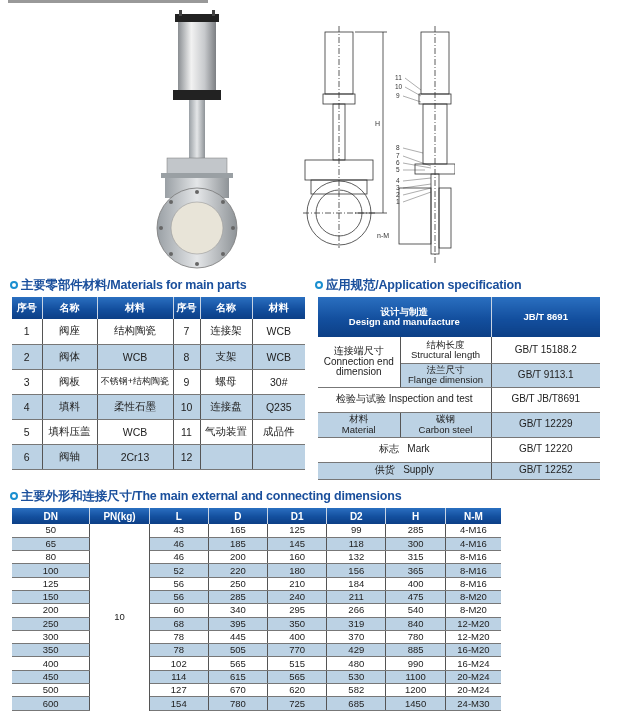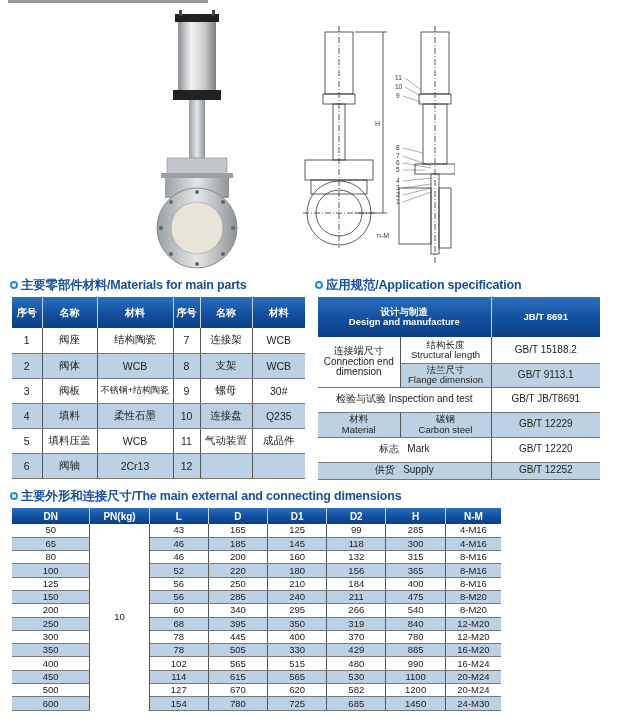--- a/index.html
+++ b/index.html
@@ -10,21 +10,21 @@
   .section-title { position: absolute; font-weight: bold; font-size: 12.5px; color: #1a4f9c; letter-spacing: -0.2px; white-space: nowrap; }
   .section-title .dot { display: inline-block; width: 8px; height: 8px; border: 2px solid #1a8fd0; border-radius: 50%; margin-right: 3px; vertical-align: 0px; }
   table { border-collapse: collapse; position: absolute; font-size: 10px; text-align: center; }
   th { background: linear-gradient(#2a6fc0 0%, #134f9e 55%, #0c3f86 100%); color: #fff; font-weight: bold; border-right: 1px solid #c8d4e4; }
   th:last-child { border-right: none; }
   td { border-right: 1px solid #555; border-bottom: 1px solid #777; }
   td:last-child { border-right: none; }
   tr.alt td { background: #bcd2e4; }
   
   #mat { left: 12px; top: 297px; width: 293px; }
-  #mat th { height: 31px; font-size: 10px; }
+  #mat th { height: 22px; font-size: 10px; }
   #mat td { height: 25px; font-size: 10.5px; }
   
   #spec { left: 318px; top: 297px; width: 282px; }
   #spec th { height: 40px; font-size: 9.5px; line-height: 10px; font-weight: bold; }
   #spec td { font-size: 10px; line-height: 10.5px; }
   #spec td.lbl { font-size: 9.5px; margin-top: 30px; }
   
   #dims { left: 12px; top: 508px; width: 489px; }
   #dims th { height: 16px; font-size: 10px; }
   #dims td { height: 13.3px; font-size: 9.5px; line-height: 12px; }
@@ -350,21 +350,21 @@
         <td>445</td>
         <td>400</td>
         <td>370</td>
         <td>780</td>
         <td>12-M20</td>
       </tr>
       <tr class="alt">
         <td>350</td>
         <td>78</td>
         <td>505</td>
-        <td>330</td>
+        <td>770</td>
         <td>429</td>
         <td>885</td>
         <td>16-M20</td>
       </tr>
       <tr>
         <td>400</td>
         <td>102</td>
         <td>565</td>
         <td>515</td>
         <td>480</td>

